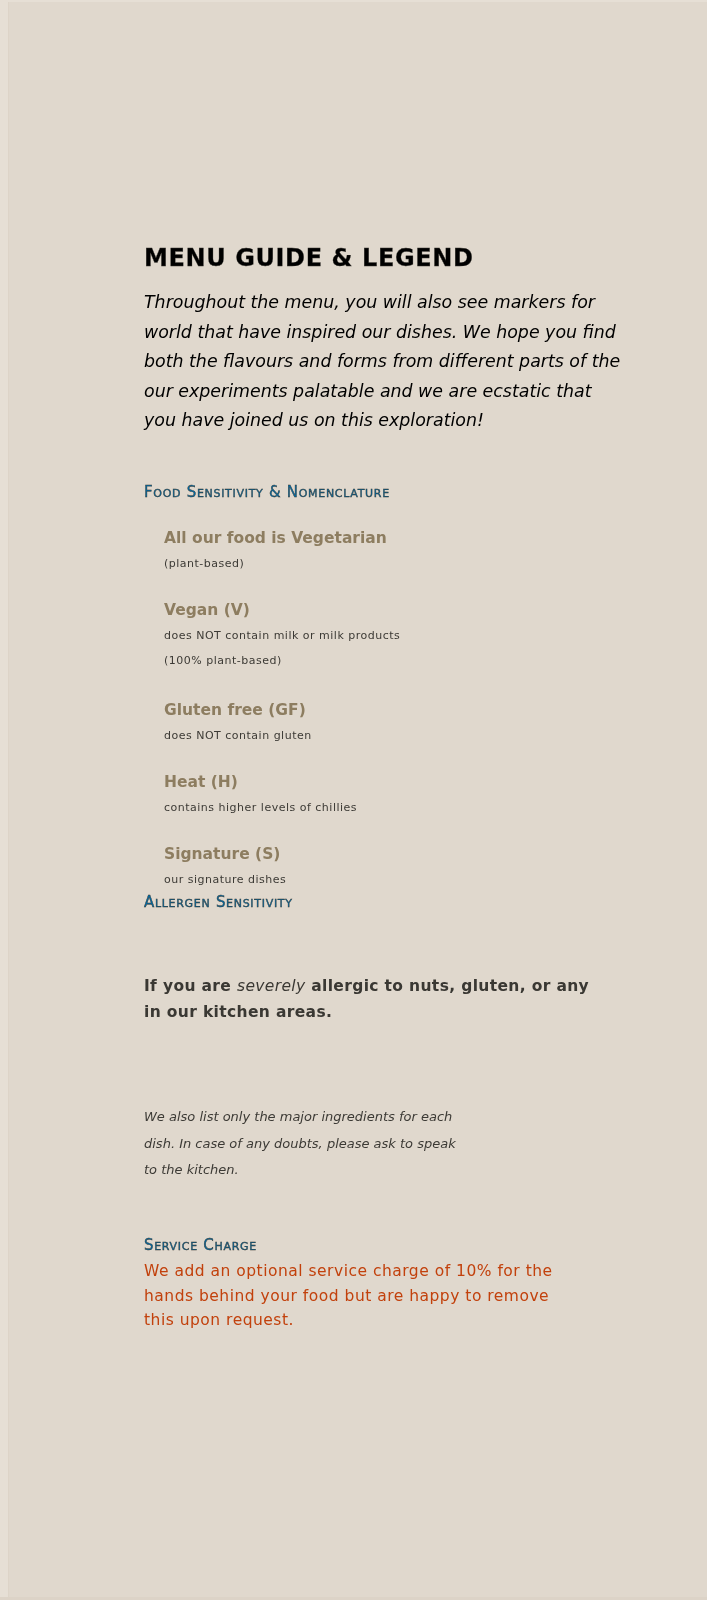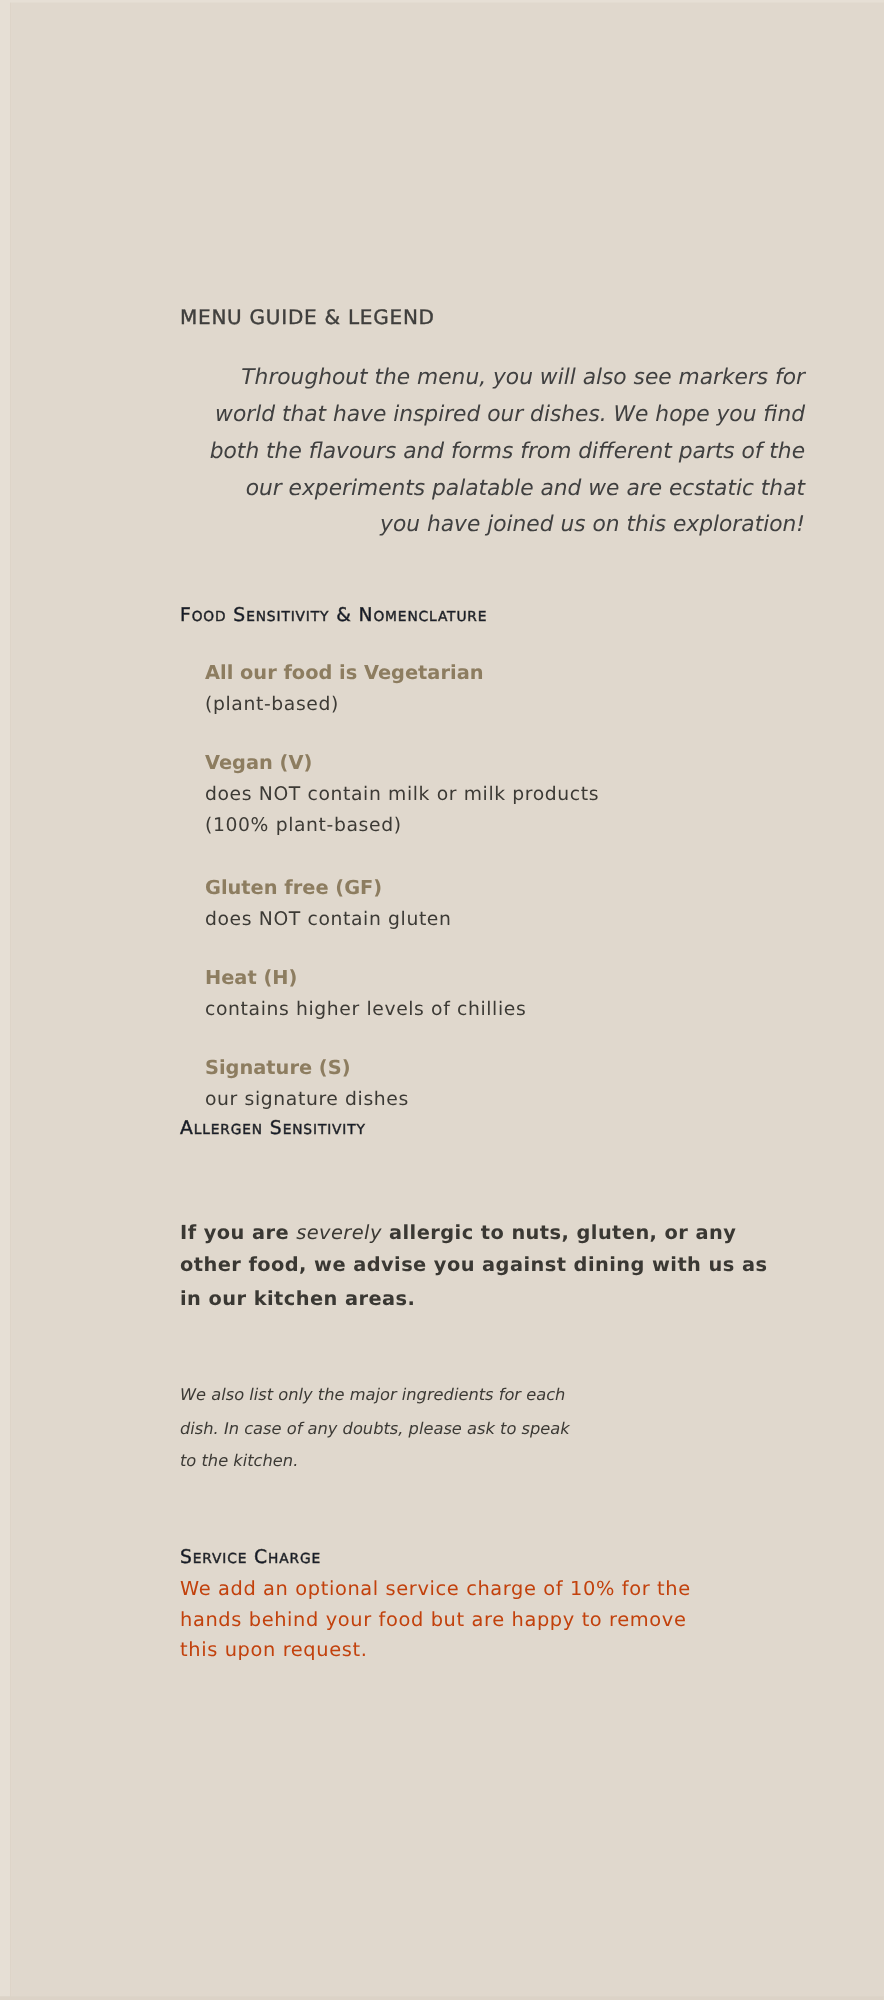--- a/index.html
+++ b/index.html
@@ -37,69 +37,68 @@
     position: absolute;
     left: 144px;
     top: 0;
     width: 520px;
   }
   .page-title {
     position: absolute;
     top: 244px;
     left: 0;
     margin: 0;
-    font-size: 16px;
-    font-weight: normal;
+    font-size: 24px;
+    font-weight: bold;
     letter-spacing: 0.6px;
-    color: #404040;
+    color: #000000;
     white-space: nowrap;
     -webkit-text-stroke: 0.3px #38362f;
   }
   .intro {
     position: absolute;
     top: 288px;
     left: 0;
     width: 500px;
     margin: 0;
     font-size: 17.4px;
     line-height: 29.5px;
     font-style: italic;
-    color: #404040;
-    text-align: right;
+    color: #000000;
   }
   .intro span { display: block; white-space: nowrap; }
 
   .section-heading {
     position: absolute;
     left: 0;
     margin: 0;
     font-size: 15px;
     font-weight: normal;
     font-variant: small-caps;
     letter-spacing: 0.7px;
-    color: #0f172a;
+    color: #0369a1;
     white-space: nowrap;
     -webkit-text-stroke: 0.4px #38362f;
   }
 
   .legend-entry {
     position: absolute;
     left: 0;
     margin-left: 20px;
   }
   .legend-label {
     font-size: 15.5px;
     font-weight: bold;
     color: #8d7d60;
     line-height: 25px;
     white-space: nowrap;
     display: block;
   }
   .legend-desc {
-    font-size: 15px;
+    font-size: 11px;
     color: #3c3a35;
     line-height: 25px;
     letter-spacing: 0.5px;
     white-space: nowrap;
     display: block;
   }
 
   .allergen-body {
     position: absolute;
     left: 0;
@@ -179,21 +178,20 @@
 
   <div class="legend-entry" style="top:842px;">
     <span class="legend-label">Signature (S)</span>
     <span class="legend-desc">our signature dishes</span>
   </div>
 
   <h2 class="section-heading" style="top:893px;">Allergen Sensitivity</h2>
 
   <div class="allergen-body">
     <span class="line"><span>If you are </span><em>severely</em><span> allergic to nuts, gluten, or any</span></span>
-    <span class="line">other food, we advise you against dining with us as</span>
     <span class="line">in our kitchen areas.</span>
   </div>
 
   <div class="allergen-note">
     <span>We also list only the major ingredients for each</span>
     <span>dish. In case of any doubts, please ask to speak</span>
     <span>to the kitchen.</span>
   </div>
 
   <h2 class="section-heading" style="top:1236px;">Service Charge</h2>

